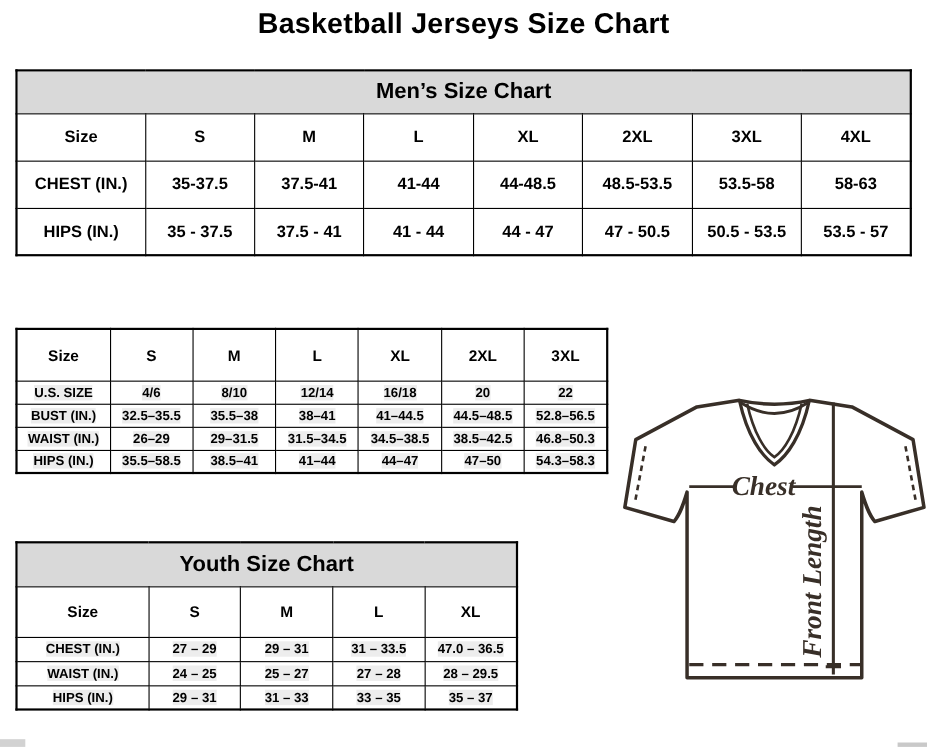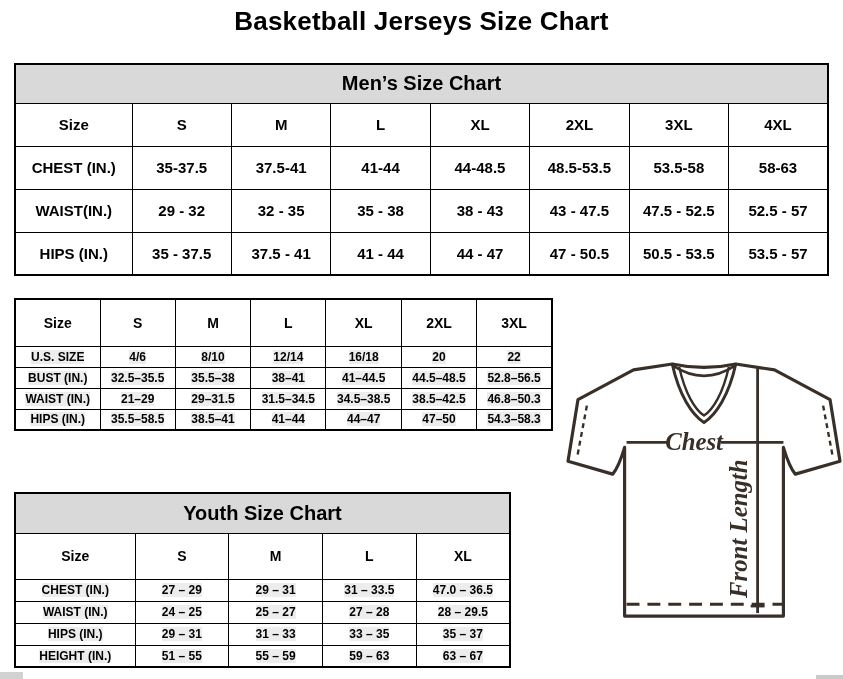--- a/index.html
+++ b/index.html
@@ -37,21 +37,21 @@
   table.mens tr.head td { height: 43px; font-size: 15px; }
   table.mens tr.vals td { height: 43px; font-size: 15px; }
   table.mens td.lbl { font-size: 13.5px; }
   
   table.womens { left: 14px; top: 298px; width: 539px; }
   table.womens tr.band td { height: 40px; }
   table.womens tr.head td { height: 47px; font-size: 14px; }
   table.womens tr.vals td { height: 21px; font-size: 12px; }
   table.womens td.lbl { font-size: 10.5px; }
   
-  table.youth { left: 14px; top: 492px; width: 497px; }
+  table.youth { left: 14px; top: 492px; width: 457px; }
   table.youth tr.band td { height: 40px; }
   table.youth tr.head td { height: 46px; font-size: 14px; }
   table.youth tr.vals td { height: 22px; font-size: 12px; }
   table.youth td.lbl { font-size: 11px; }
   .hl { background: #ededed; padding: 0 0; margin-top: 20px; }
   
   .jersey-wrap { position: absolute; left: 564px; top: 358px; width: 282px; height: 268px; }
   .jersey-wrap svg { display: block; width: 100%; height: 100%; }
   .measure-text {
     font-family: "Liberation Serif", serif;
@@ -91,30 +91,20 @@
     <td class="lbl">CHEST (IN.)</td>
     <td>35-37.5</td>
     <td>37.5-41</td>
     <td>41-44</td>
     <td>44-48.5</td>
     <td>48.5-53.5</td>
     <td>53.5-58</td>
     <td>58-63</td>
   </tr>
   <tr class="vals">
-    <td class="lbl">WAIST(IN.)</td>
-    <td>29 - 32</td>
-    <td>32 - 35</td>
-    <td>35 - 38</td>
-    <td>38 - 43</td>
-    <td>43 - 47.5</td>
-    <td>47.5 - 52.5</td>
-    <td>52.5 - 57</td>
-  </tr>
-  <tr class="vals">
     <td class="lbl">HIPS (IN.)</td>
     <td>35 - 37.5</td>
     <td>37.5 - 41</td>
     <td>41 - 44</td>
     <td>44 - 47</td>
     <td>47 - 50.5</td>
     <td>50.5 - 53.5</td>
     <td>53.5 - 57</td>
   </tr>
 </tbody>
@@ -148,21 +138,21 @@
     <td class="lbl"><span class="hl">BUST (IN.)</span></td>
     <td><span class="hl">32.5–35.5</span></td>
     <td><span class="hl">35.5–38</span></td>
     <td><span class="hl">38–41</span></td>
     <td><span class="hl">41–44.5</span></td>
     <td><span class="hl">44.5–48.5</span></td>
     <td><span class="hl">52.8–56.5</span></td>
   </tr>
   <tr class="vals">
     <td class="lbl"><span class="hl">WAIST (IN.)</span></td>
-    <td><span class="hl">21–29</span></td>
+    <td><span class="hl">26–29</span></td>
     <td><span class="hl">29–31.5</span></td>
     <td><span class="hl">31.5–34.5</span></td>
     <td><span class="hl">34.5–38.5</span></td>
     <td><span class="hl">38.5–42.5</span></td>
     <td><span class="hl">46.8–50.3</span></td>
   </tr>
   <tr class="vals">
     <td class="lbl"><span class="hl">HIPS (IN.)</span></td>
     <td><span class="hl">35.5–58.5</span></td>
     <td><span class="hl">38.5–41</span></td>
@@ -204,27 +194,20 @@
     <td><span class="hl">27 – 28</span></td>
     <td><span class="hl">28 – 29.5</span></td>
   </tr>
   <tr class="vals">
     <td class="lbl"><span class="hl">HIPS (IN.)</span></td>
     <td><span class="hl">29 – 31</span></td>
     <td><span class="hl">31 – 33</span></td>
     <td><span class="hl">33 – 35</span></td>
     <td><span class="hl">35 – 37</span></td>
   </tr>
-  <tr class="vals">
-    <td class="lbl"><span class="hl">HEIGHT (IN.)</span></td>
-    <td><span class="hl">51 – 55</span></td>
-    <td><span class="hl">55 – 59</span></td>
-    <td><span class="hl">59 – 63</span></td>
-    <td><span class="hl">63 – 67</span></td>
-  </tr>
 </tbody>
   </table>
 
 <div class="jersey-wrap">
   <svg viewBox="0 0 280 270">
 
     <path d="M 107,6 L 68,12 L 12,42 L 2,104 L 47,117 C 53,110 56,100 59,90
          L 59,260 L 219,260 L 219,90 C 222,100 225,110 231,117 L 276,104
          L 266,42 L 210,12 L 171,6 Q 139,13 107,6 Z" fill="#ffffff" stroke="#382f28" stroke-width="3.2" stroke-linejoin="round"></path>
 

